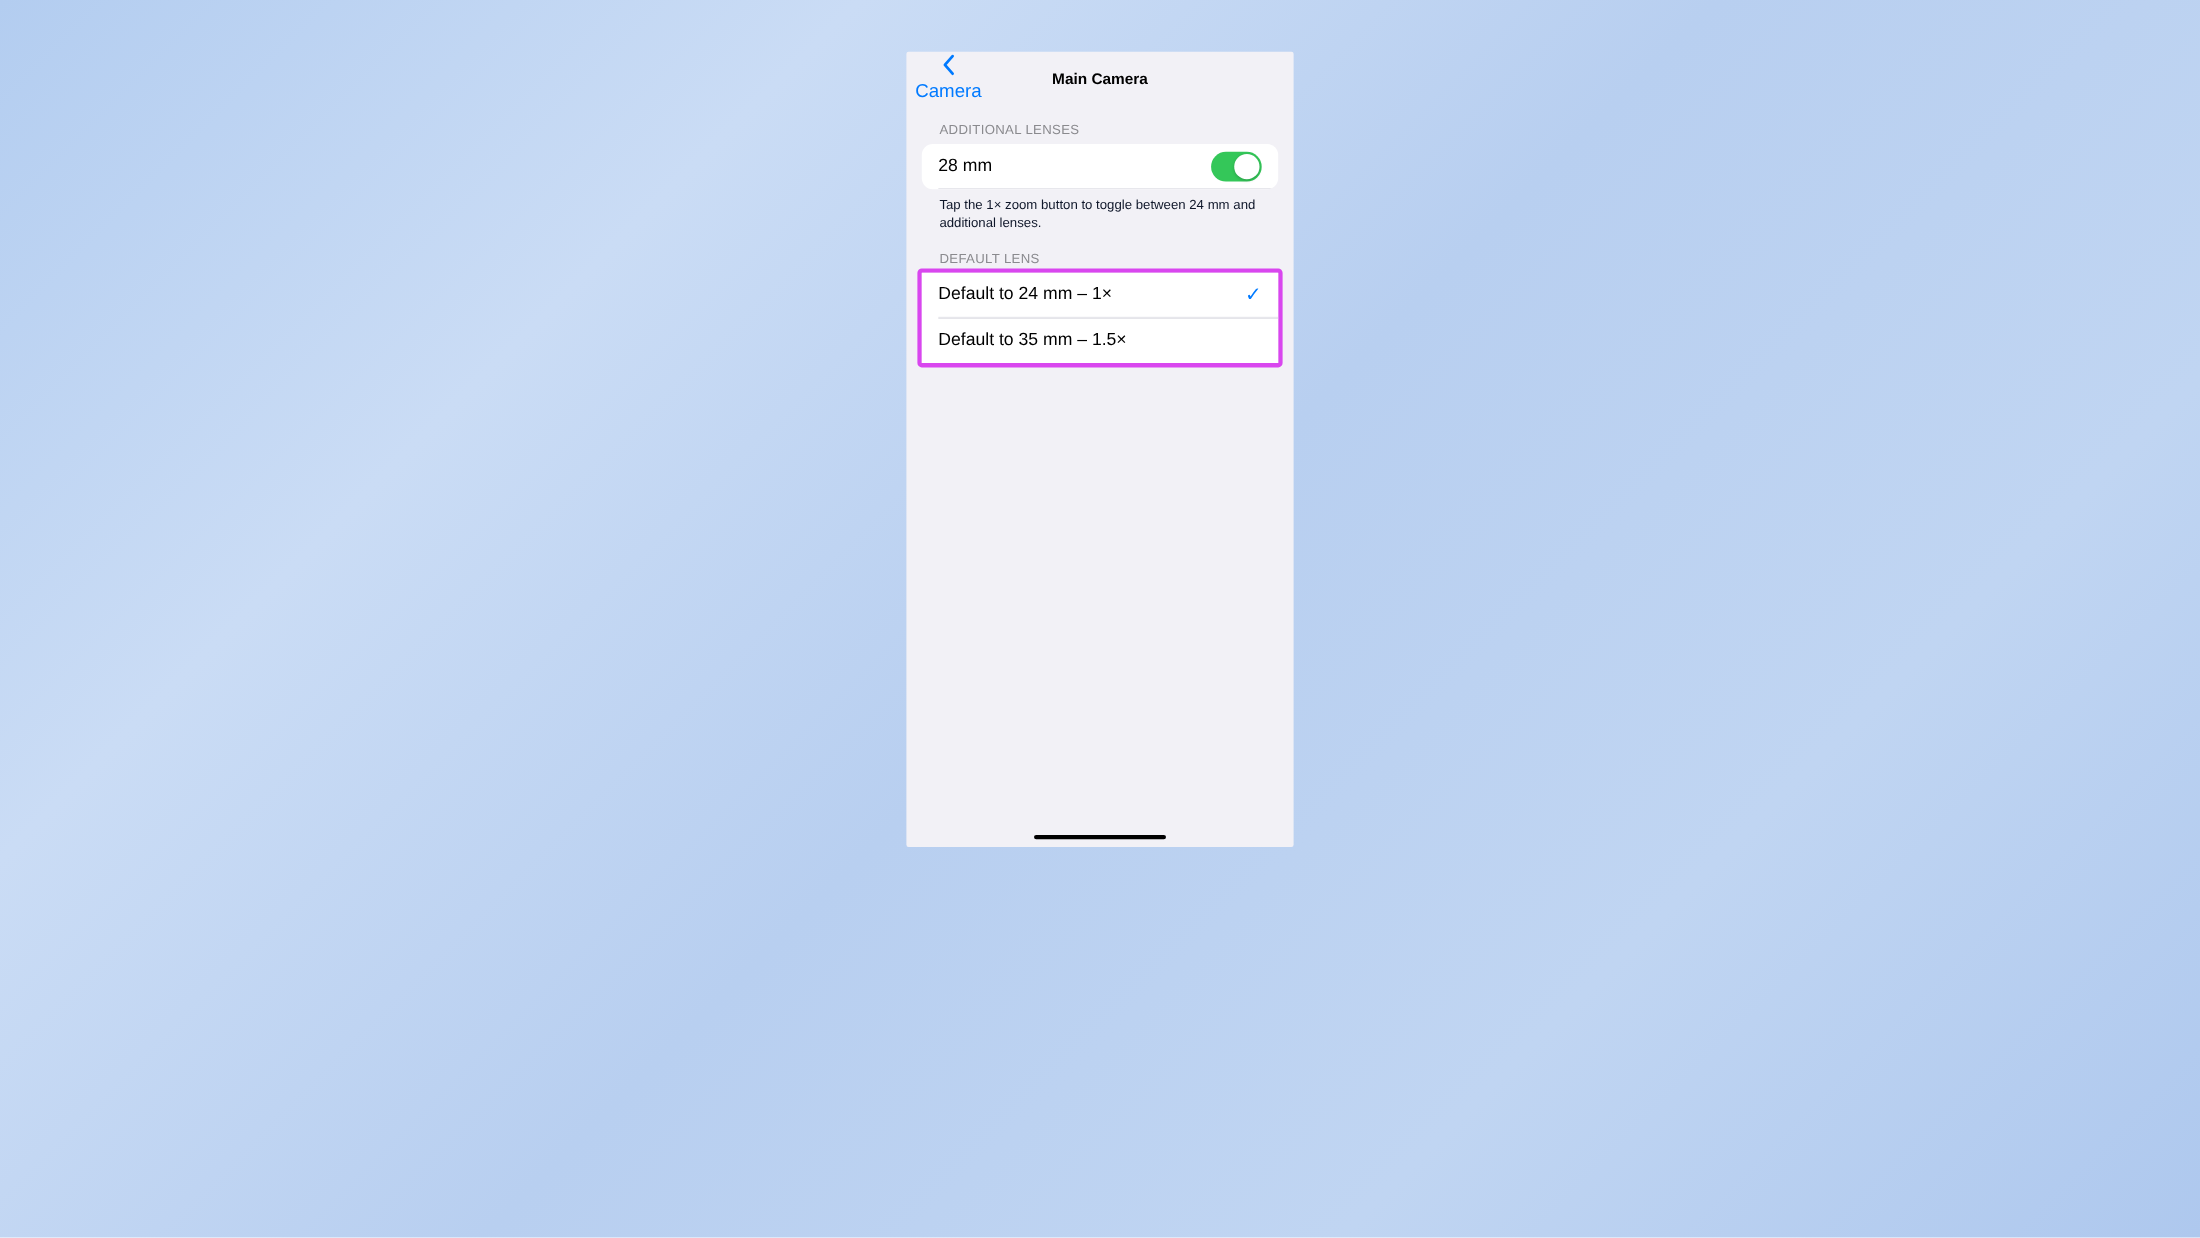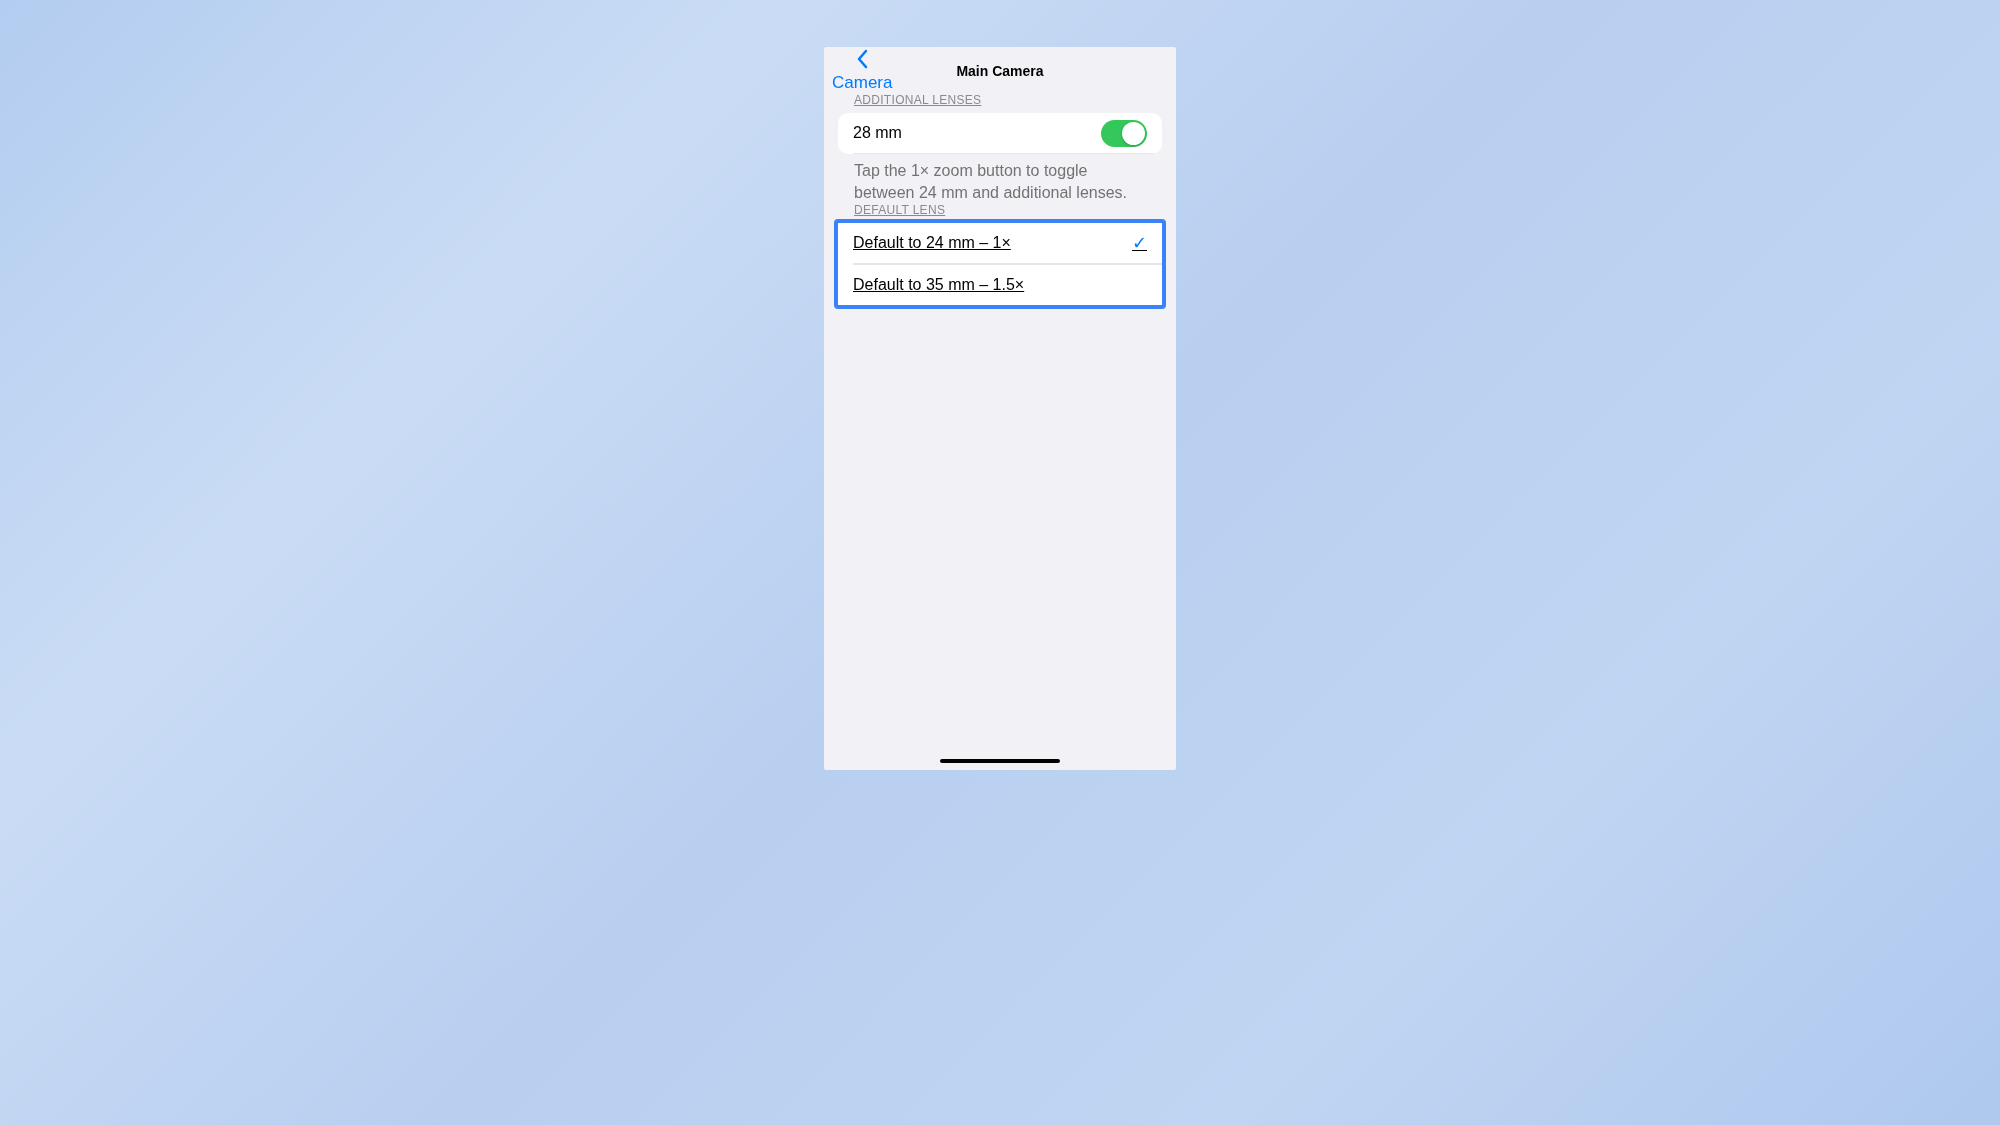--- a/index.html
+++ b/index.html
@@ -47,23 +47,23 @@
       font-size: 14px;
       font-weight: 600;
       color: #000;
       pointer-events: none;
     }
     .content { flex: 1; padding: 0 14px; overflow: hidden; }
     .section-header {
       font-size: 12px;
       color: #8a8a8e;
       letter-spacing: 0.3px;
+      margin-top: 18px;
       margin-bottom: 6px;
       padding-left: 16px;
-      text-decoration: underline;
     }
     .group {
       background: #fff;
       border-radius: 10px;
       overflow: hidden;
     }
     .row {
       display: flex;
       align-items: center;
       justify-content: space-between;
@@ -90,30 +90,29 @@
       position: absolute;
       width: 23px;
       height: 23px;
       background: #fff;
       border-radius: 50%;
       top: 2px;
       right: 2px;
       box-shadow: 0 1px 3px rgba(0,0,0,0.2);
     }
     .footer-text {
-      font-size: 16px;
-      color: #737373;
+      font-size: 12px;
+      color: #0f172a;
       padding: 6px 16px 0;
       line-height: 1.35;
     }
     .highlighted {
-      border: 4px solid #3b82f6;
+      border: 4px solid #d946ef;
       border-radius: 4px;
       margin: -4px;
-      text-decoration: underline;
     }
     .highlighted .group { border-radius: 0; }
     .check { color: #007aff; font-size: 18px; font-weight: 500; }
     .home-indicator {
       position: absolute;
       bottom: 7px;
       left: 50%;
       transform: translateX(-50%);
       width: 120px;
       height: 4px;

